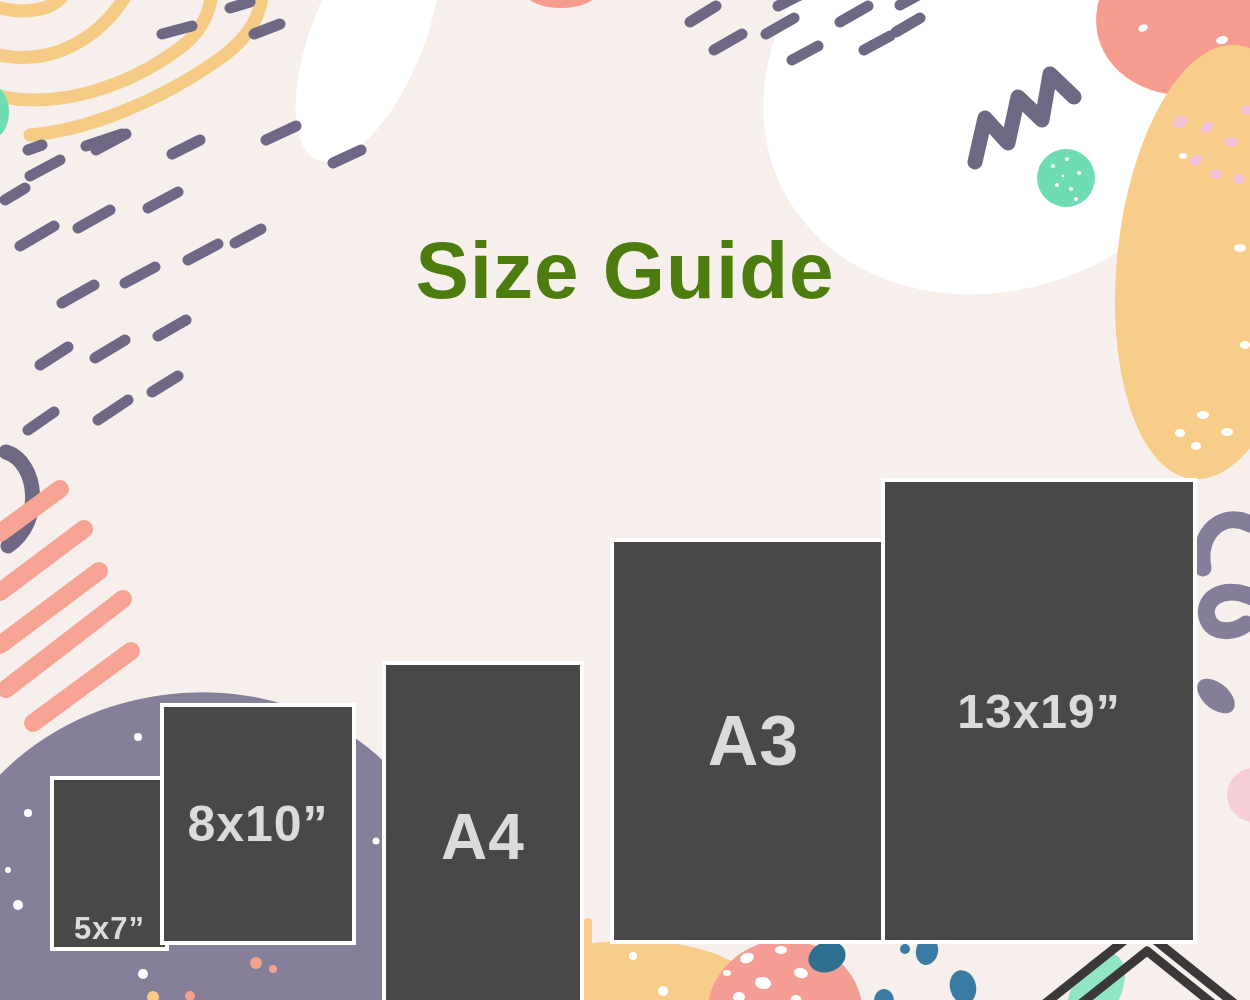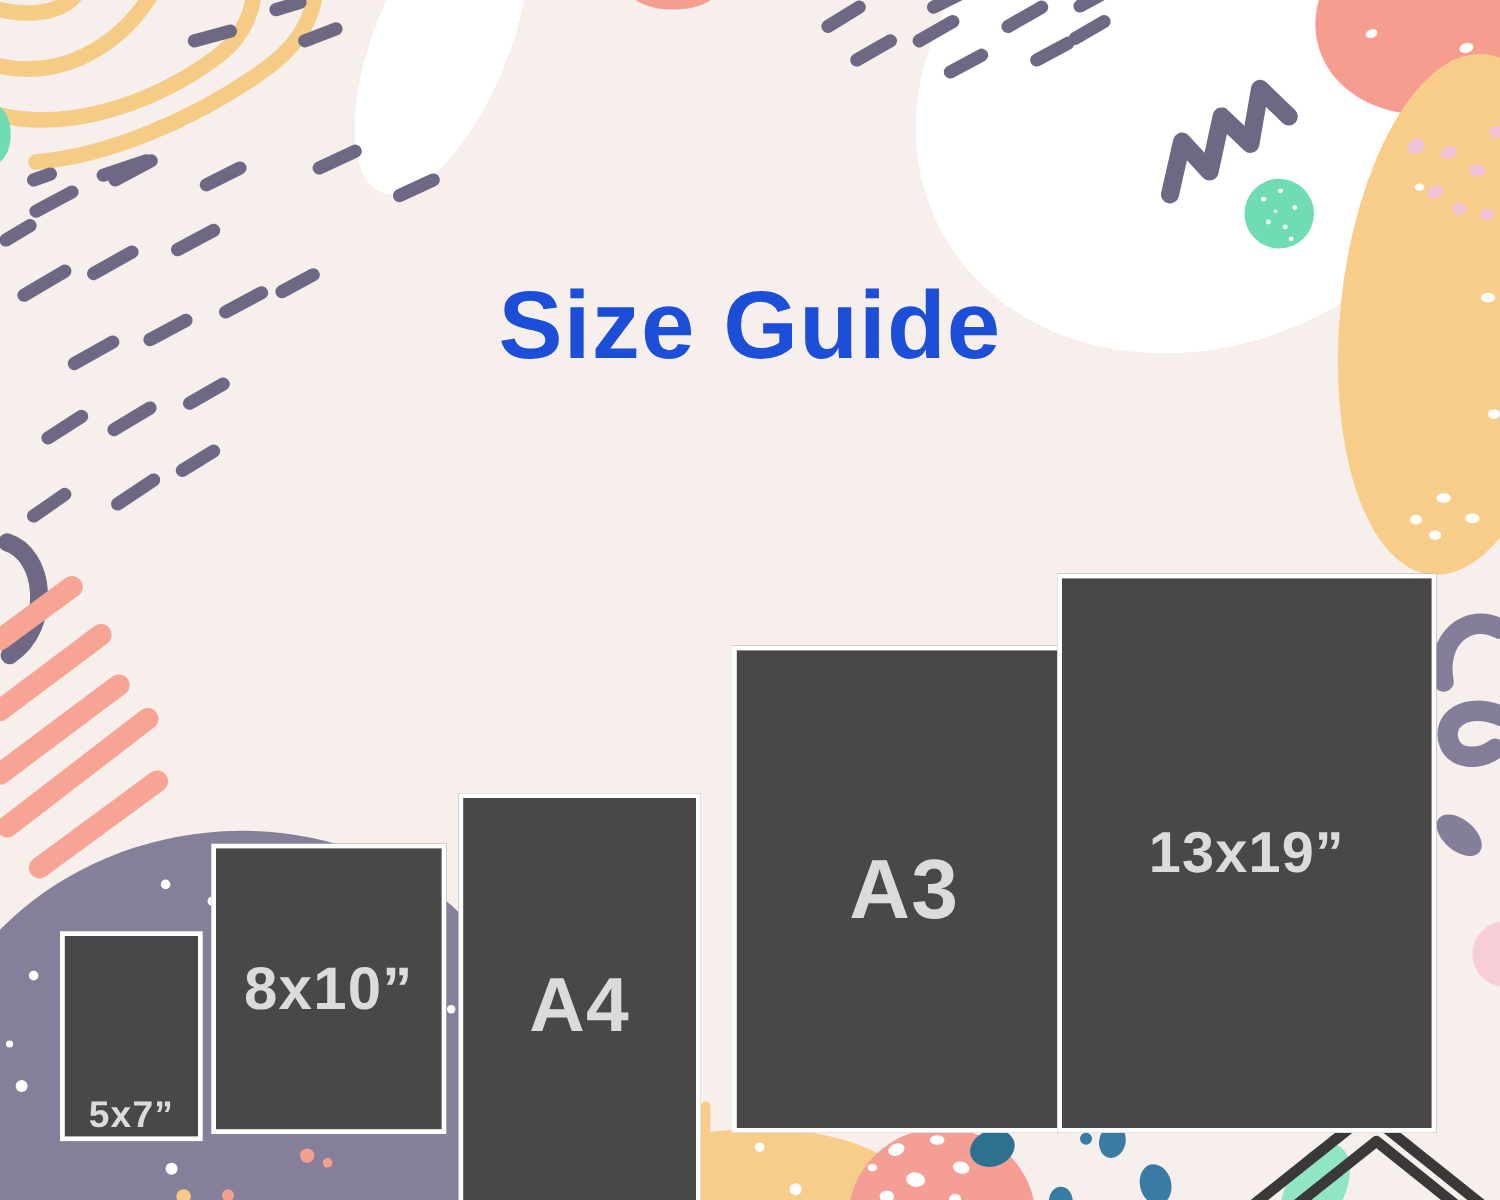--- a/index.html
+++ b/index.html
@@ -3,31 +3,31 @@
 <meta charset="utf-8">
 <style>
   html,body{margin:0;padding:0;background:#e8e4e1;}
   .canvas{
     position:relative;width:1250px;height:1000px;overflow:hidden;
     background:#f6efeb;font-family:"Liberation Sans",sans-serif;
   }
   .bg-svg{position:absolute;left:0;top:0;width:1250px;height:1000px;}
   .header{
     position:absolute;top:231px;left:0;width:100%;text-align:center;
-    color:#1d4ed8;z-index:3;
+    color:#4d7c0f;z-index:3;
   }
   .title{font-size:80px;font-weight:bold;margin:0;letter-spacing:1px;line-height:1;}
   .subtitle{font-size:32px;font-weight:bold;margin:14px 0 0;letter-spacing:.5px;line-height:1;}
   .size-card{
     position:absolute;box-sizing:border-box;background:#4a4747;
     border:4px solid #ffffff;display:flex;align-items:center;justify-content:center;
     color:#dcdadb;font-weight:bold;z-index:2;letter-spacing:1px;
   }
   .s1{left:50px;top:776px;width:119px;height:175px;font-size:31px;align-items:flex-end;}
-  .s2{left:176px;top:703px;width:196px;height:242px;font-size:50px;}
+  .s2{left:160px;top:703px;width:196px;height:242px;font-size:50px;}
   .s3{left:382px;top:661px;width:202px;height:352px;font-size:64px;}
   .s4{left:610px;top:538px;width:287px;height:406px;font-size:70px;}
   .s5{left:881px;top:478px;width:316px;height:466px;font-size:48px;}
 </style>
 </head>
 <body>
 
 <div class="canvas">
 
   <svg class="bg-svg" viewBox="0 0 1250 1000" xmlns="http://www.w3.org/2000/svg">

